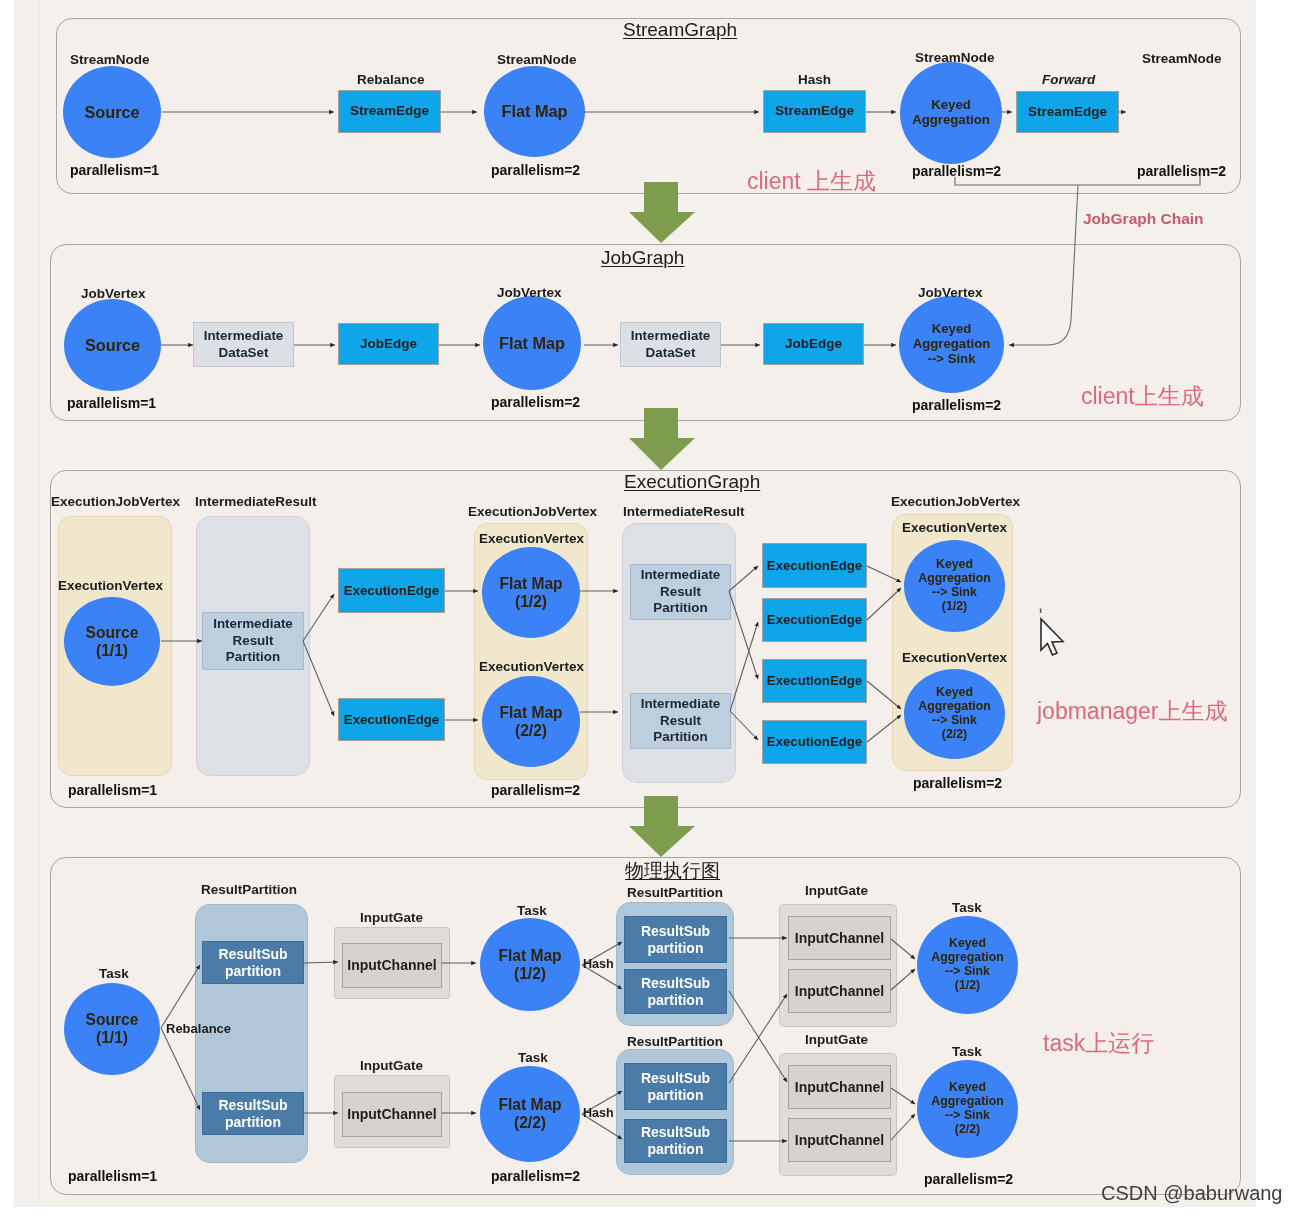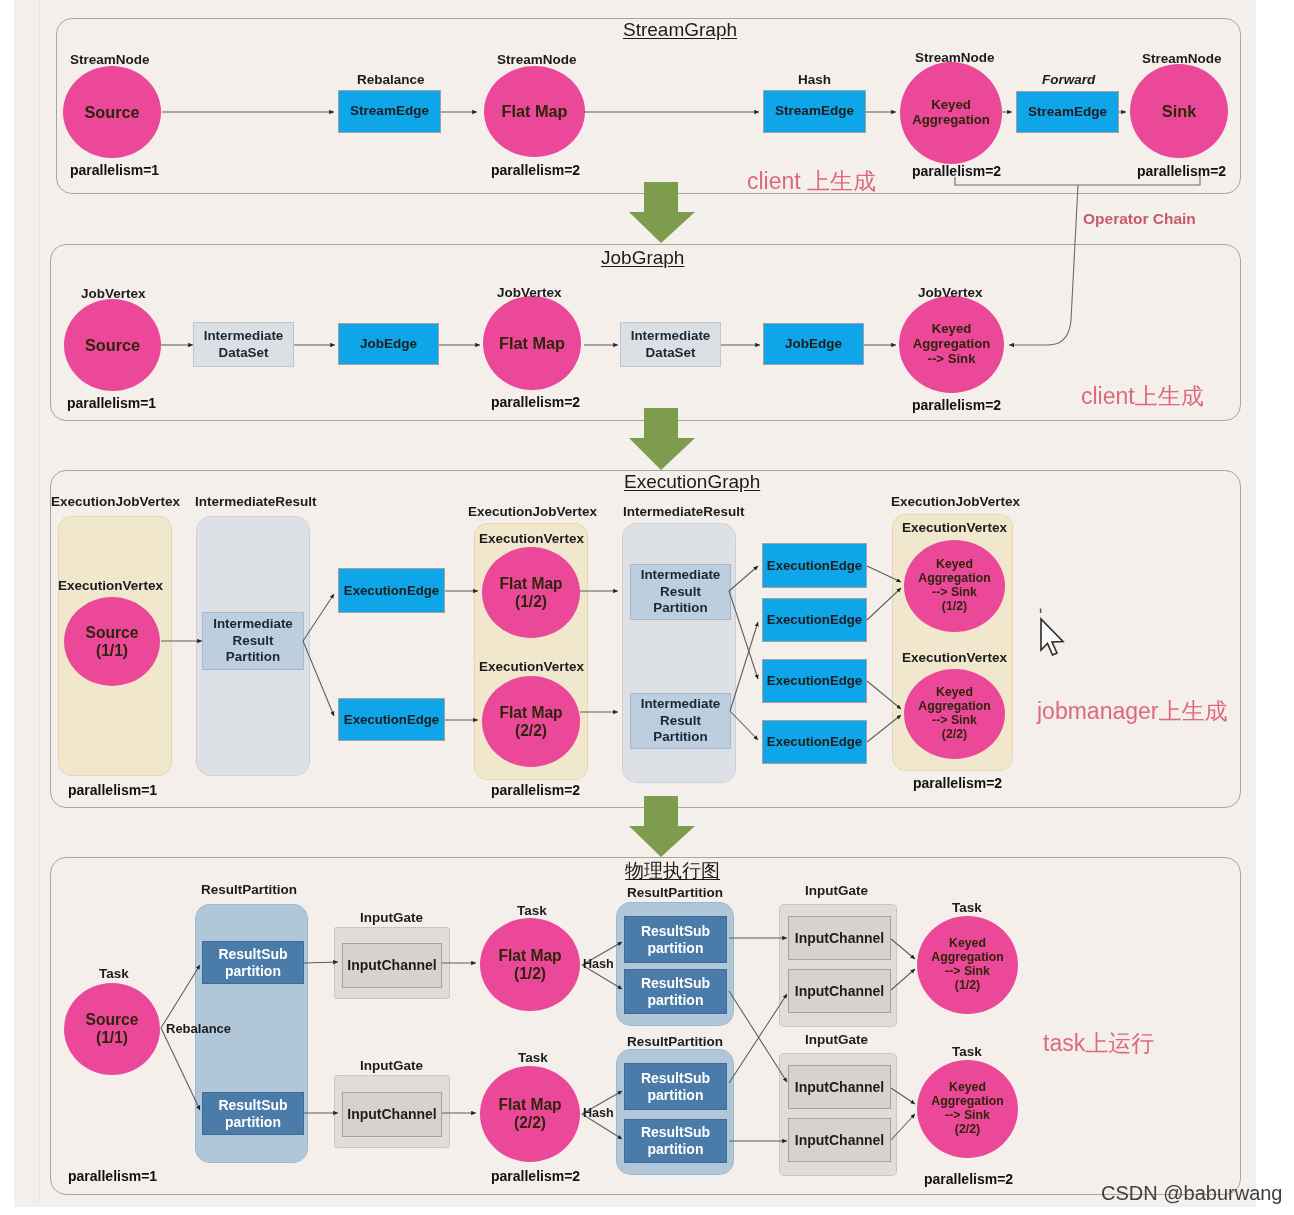--- a/index.html
+++ b/index.html
@@ -3,21 +3,21 @@
 <meta charset="utf-8">
 <style>
   html,body{margin:0;padding:0;}
   body{width:1294px;height:1215px;background:#ffffff;font-family:"Liberation Sans",sans-serif;overflow:hidden;}
   #root{position:absolute;left:0;top:0;width:1294px;height:1215px;}
   .page{position:absolute;left:14px;top:0px;width:1242px;height:1207px;background:#f2efec;}
   .card{position:absolute;left:39px;top:0px;width:1207px;height:1203px;background:#f4f0ec;border-left:1px solid #eae7e3;box-sizing:border-box;}
   .sect{position:absolute;background:#f4efeb;border:1px solid #a9a6a1;border-radius:16px;box-sizing:border-box;}
   .sect-title{position:absolute;font-weight:normal;font-size:19px;color:#1c1c1c;text-decoration:underline;
               text-underline-offset:2px;letter-spacing:0px;white-space:nowrap;}
-  .circ{position:absolute;border-radius:50%;background:#ec4899;display:flex;align-items:center;justify-content:center;
+  .circ{position:absolute;border-radius:50%;background:#3b82f6;display:flex;align-items:center;justify-content:center;
         text-align:center;font-weight:bold;color:#30240a;line-height:1.13;box-sizing:border-box;}
   .boxg{position:absolute;background:#0ea5e9;border:1px solid #a3a29f;display:flex;align-items:center;justify-content:center;
         text-align:center;font-weight:bold;color:#1d1d1d;box-sizing:border-box;line-height:1.2;}
   .boxbl{position:absolute;background:#dce0e5;border:1px solid #c0c6cd;display:flex;align-items:center;justify-content:center;
         text-align:center;font-weight:bold;color:#1a2733;box-sizing:border-box;line-height:1.25;}
   .boxdb{position:absolute;background:#4b7ba9;border:1px solid #3d6c99;display:flex;align-items:center;justify-content:center;
         text-align:center;font-weight:bold;color:#ffffff;box-sizing:border-box;line-height:1.2;}
   .lbl{position:absolute;font-weight:bold;font-size:13.5px;color:#1c1c1c;white-space:nowrap;z-index:5;}
   .par{position:absolute;font-weight:bold;font-size:14px;color:#111111;white-space:nowrap;}
   .cn{position:absolute;font-size:23px;color:#dd6a7c;white-space:nowrap;}
@@ -56,25 +56,24 @@
   <div class="boxg" style="left:763px;top:90px;width:103px;height:43px;font-size:13.5px;">StreamEdge</div>
 
   <div class="lbl" style="left:915px;top:50px;">StreamNode</div>
   <div class="circ ml" style="left:900px;top:62px;width:102px;height:102px;font-size:13.2px;">Keyed<br>Aggregation</div>
   <div class="par" style="left:912px;top:163px;">parallelism=2</div>
 
   <div class="lbl" style="left:1042px;top:72px;font-style:italic;">Forward</div>
   <div class="boxg" style="left:1016px;top:91px;width:103px;height:42px;font-size:13.5px;">StreamEdge</div>
 
   <div class="lbl" style="left:1142px;top:51px;">StreamNode</div>
-  <div class="circ" style="left:1130px;top:64px;width:98px;height:94px;font-size:16.3px;">Sink</div>
   <div class="par" style="left:1137px;top:163px;">parallelism=2</div>
 
   <div class="cn" style="left:747px;top:166px;">client 上生成</div>
-  <div class="cn-sm" style="left:1083px;top:210px;">Operator Chain</div>
+  <div class="cn-sm" style="left:1083px;top:210px;">JobGraph Chain</div>
 
   <div class="sect" style="left:50px;top:244px;width:1191px;height:177px;"></div>
   <div class="sect-title" style="left:601px;top:247px;">JobGraph</div>
 
   <div class="lbl" style="left:81px;top:286px;">JobVertex</div>
   <div class="circ" style="left:64px;top:299px;width:97px;height:92px;font-size:16.3px;">Source</div>
   <div class="par" style="left:67px;top:395px;">parallelism=1</div>
 
   <div class="boxbl ml" style="left:193px;top:322px;width:101px;height:45px;font-size:13.4px;">Intermediate<br>DataSet</div>
   <div class="boxg" style="left:338px;top:323px;width:101px;height:42px;font-size:13.5px;">JobEdge</div>

